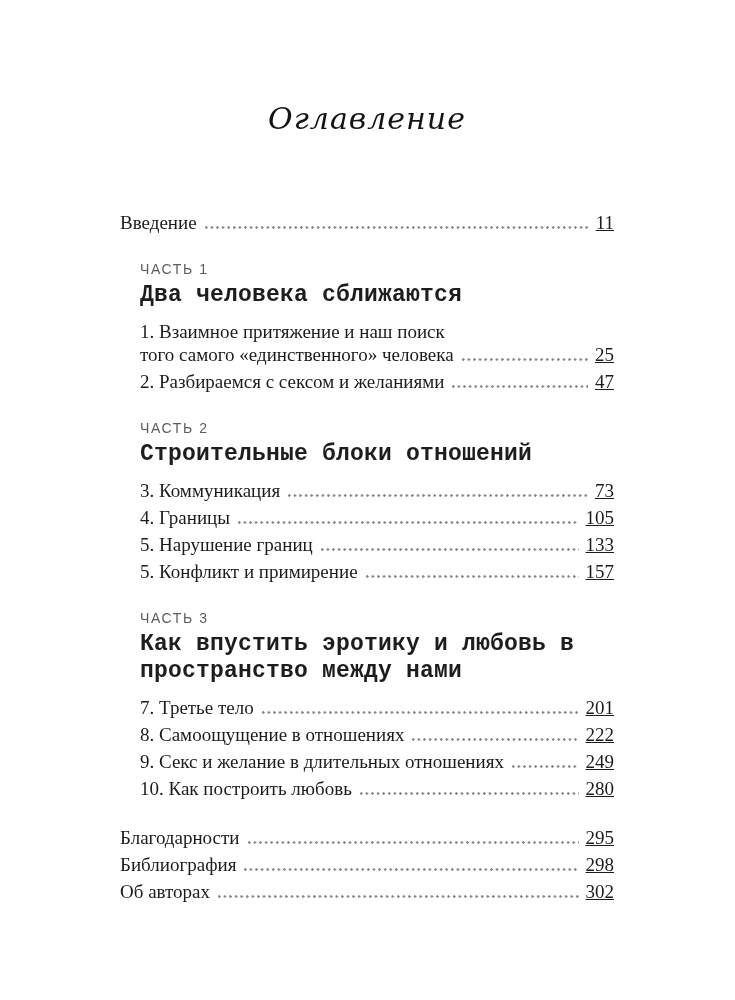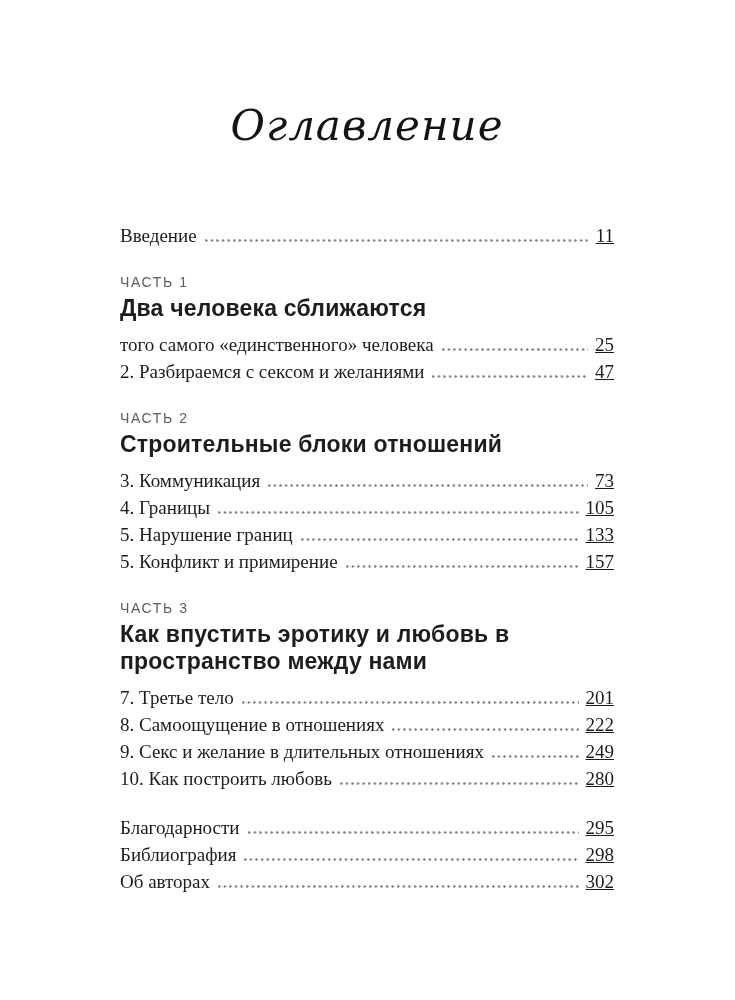--- a/index.html
+++ b/index.html
@@ -16,21 +16,21 @@
   .page {
     box-sizing: border-box;
     width: 494px;
     margin-left: 120px;
     padding-top: 102px;
   }
   .toc-title {
     font-family: "DejaVu Serif", "Liberation Serif", serif;
     font-style: italic;
     font-weight: 400;
-    font-size: 42px;
+    font-size: 30px;
     line-height: 1.15;
     letter-spacing: 1px;
     color: #141414;
     text-align: center;
     margin: 0 0 74px 0;
   }
   .toc-row {
     display: flex;
     align-items: flex-end;
     font-family: "Liberation Serif", "DejaVu Serif", serif;
@@ -53,31 +53,31 @@
     margin: 0 7px 5px 8px;
     background-image: radial-gradient(circle at 1.3px 1.5px, #878787 1.1px, rgba(0,0,0,0) 1.45px);
     background-size: 5.6px 3px;
     background-repeat: repeat-x;
   }
   .entry-page {
     flex: 0 0 auto;
     white-space: nowrap;
     text-decoration: underline;
   }
-  .part { margin-top: 27px; }
+  .part { margin-top: 27px; margin-left: 20px; }
   .part-label {
     font-family: "Liberation Sans", "DejaVu Sans", sans-serif;
     font-size: 14px;
     line-height: 16px;
     letter-spacing: 1.6px;
     color: #5c5c5c;
     margin-bottom: 5px;
   }
   .part-title {
-    font-family: Liberation Sans, sans-serif;
+    font-family: Liberation Mono, monospace;
     font-weight: 700;
     font-size: 23px;
     line-height: 27px;
     color: #1d1d1d;
     margin: 0 0 11px 0;
     letter-spacing: 0.2px;
   }
   .backmatter { margin-top: 26px; }
   .backmatter .toc-row { margin-bottom: 4px; }
 </style>
@@ -92,20 +92,21 @@
     <span class="entry-text">Введение</span>
     <span class="leader"></span>
     <span class="entry-page">11</span>
   </div>
 
   <section class="part">
     <div class="part-label">ЧАСТЬ 1</div>
     <h2 class="part-title">Два человека сближаются</h2>
 
     <div class="entry">
+      <div class="entry-line1">1. Взаимное притяжение и наш поиск</div>
       <div class="toc-row">
         <span class="entry-text">того самого «единственного» человека</span>
         <span class="leader"></span>
         <span class="entry-page">25</span>
       </div>
     </div>
 
     <div class="toc-row entry">
       <span class="entry-text">2. Разбираемся с сексом и желаниями</span>
       <span class="leader"></span>

